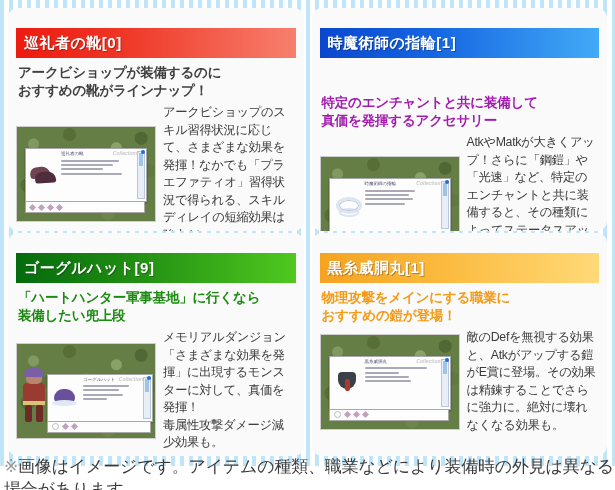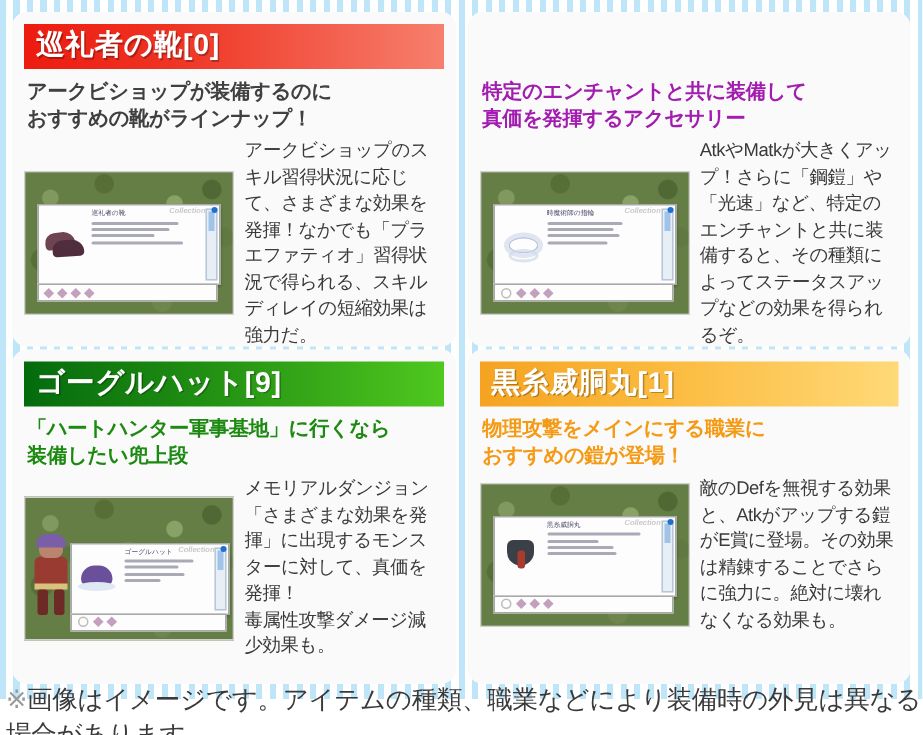--- a/index.html
+++ b/index.html
@@ -43,26 +43,27 @@
     position:absolute;left:0;top:0;width:100%;height:14px;
     background:#fafafa;border-radius:10px 10px 0 0;
   }
 
   
   .title-bar{
     position:relative;
     height:30px;line-height:30px;
     padding:0 8px;
     color:#ffffff;
-    font-size:19px;
+    font-size:15px;
     font-weight:bold;
     letter-spacing:0.5px;
     text-shadow:1px 1px 0 rgba(0,0,0,.28);
     white-space:nowrap;
     overflow:hidden;
+    margin-top:12px;
   }
   .c-red   .title-bar{background:linear-gradient(to right,#ed1b10 0%,#ef3323 35%,#f77f6d 100%);}
   .c-blue  .title-bar{background:linear-gradient(to right,#0a47cf 0%,#1565e2 40%,#42aaf6 100%);}
   .c-green .title-bar{background:linear-gradient(to right,#046b0d 0%,#1f8c12 40%,#4fc81f 100%);}
   .c-orange .title-bar{background:linear-gradient(to right,#f5a321 0%,#fbbb3f 45%,#ffd978 100%);}
 
   
   .subtitle{
     margin:6px 2px 4px 2px;
     font-size:13.5px;
@@ -258,20 +259,21 @@
             <span class="gem"></span>
             <span class="gem"></span>
           </div>
         </div>
         <div class="desc">アークビショップのスキル習得状況に応じて、さまざまな効果を発揮！なかでも「プラエファティオ」習得状況で得られる、スキルディレイの短縮効果は強力だ。</div>
       </div>
     </div>
 
     <div class="card c-blue">
       <div class="card-top-round"></div>
+      <div class="title-bar">時魔術師の指輪[1]</div>
       <div class="subtitle" style="white-space:pre-line">特定のエンチャントと共に装備して
 真価を発揮するアクセサリー</div>
       <div class="body-row">
         <div class="thumb">
           <div class="grass"></div>
           <div class="dlg">
             <div class="dlg-icon">
               <div class="art-ring"></div>
             </div>
             <div class="dlg-right">

